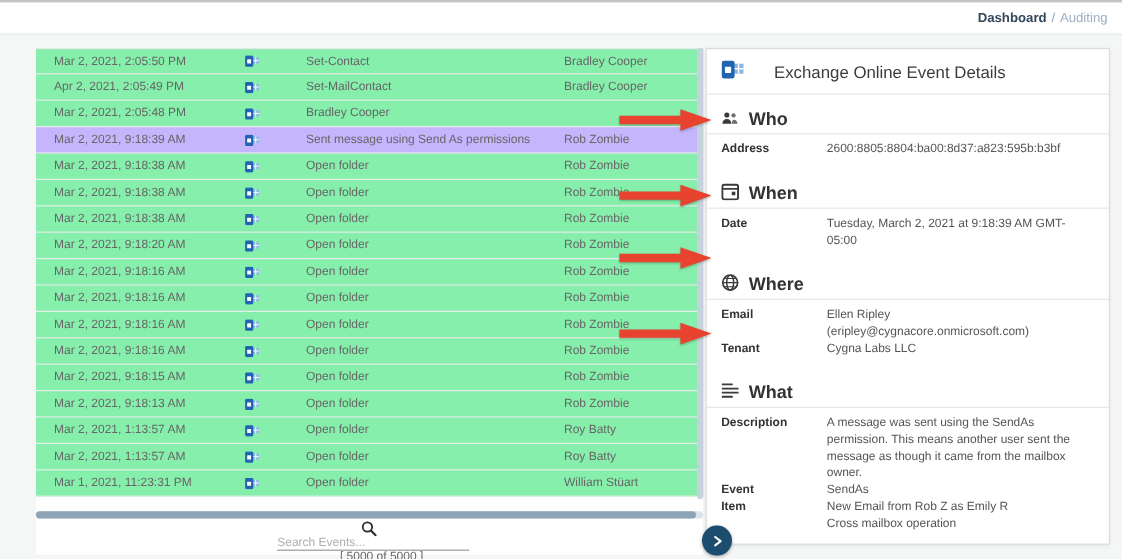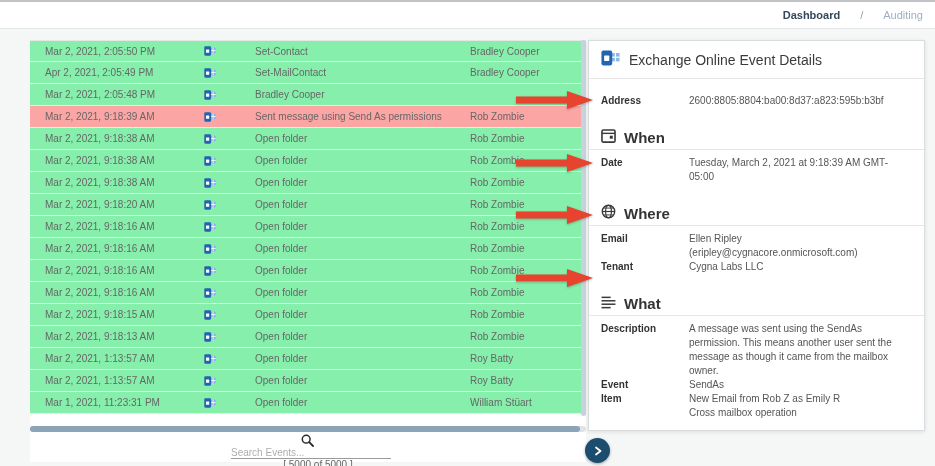--- a/index.html
+++ b/index.html
@@ -3,34 +3,34 @@
 <meta charset="utf-8">
 <style>
   * { box-sizing: border-box; margin: 0; padding: 0; }
   html,body { width: 935px; height: 466px; overflow: hidden;
     font-family: "Liberation Sans", sans-serif; background: #f5f6f6; }
 
   
   .topbar { height: 29px; background: #fff; border-top: 2px solid #c2c3c4;
     border-bottom: 1px solid #e2e6e9; display: flex; align-items: center;
     justify-content: flex-end; padding-right: 12px; }
-  .breadcrumb { font-size: 11px; display: flex; gap: 20px; align-items: center; }
+  .breadcrumb { font-size: 11px; display: flex; gap: 4px; align-items: center; }
   .bc-link { color: #33475b; font-weight: 700; cursor: pointer; }
   .bc-sep { color: #8fa3b8; }
   .bc-current { color: #9db0c4; }
 
   .content { position: relative; height: 435px; }
 
   
   .table-wrap { position: absolute; left: 30px; top: 11px; width: 556px; background: #fff; }
   .trow { display: grid; grid-template-columns: 120px 90px 215px 1fr;
     padding-left: 15px; height: 22px; align-items: center;
     border-bottom: 1px solid #ebebeb; font-size: 10px; color: #666; background: #86efac; }
   .trow:first-child { border-top: 1px solid #e6e6e6; }
-  .trow.hl { background: #fca5a5; }
+  .trow.hl { background: #c4b5fd; }
   .c-icon { justify-self: center; display: flex; align-items: center; }
   .c-event, .c-user { white-space: nowrap; overflow: hidden; }
 
   .hscroll { margin-top: 12px; height: 6px; background: #dde4e9; border-radius: 3px;
     position: relative; }
   .hscroll .thumb { position: absolute; left: 0; top: 0; height: 6px; width: 99%;
     background: #8da3b6; border-radius: 3px; }
 
   .tfooter { height: 28px; display: flex; align-items: center; padding-left: 6px;
     background: #fff; margin-top: 2px; flex-direction: column; }
@@ -40,21 +40,21 @@
     font-family: "Liberation Sans", sans-serif; background: transparent; }
   .search-input::placeholder { color: #aeaeae; }
   .count { margin-left: 14px; font-size: 10px; color: #666; }
 
   .vscroll { position: absolute; left: 581px; top: 11px; width: 5px; height: 376px;
     background: #c6d3dc; border-radius: 3px; }
 
   
   .panel { position: absolute; left: 588px; top: 11px; width: 337px; min-height: 391px;
     background: #fff; border: 1px solid #d8dcdf; box-shadow: 0 1px 4px rgba(0,0,0,.10); }
-  .panel-header { display: flex; align-items: center; gap: 9px; height: 38px;
+  .panel-header { display: flex; align-items: center; gap: 25px; height: 38px;
     padding: 16px 12px; border-bottom: 1px solid #e6e6e6; font-size: 14px; color: #3b3b3b; }
   .section { margin-top: 9px; }
   .sec-header { display: flex; align-items: center; gap: 8px; height: 24px;
     padding: 0 12px; border-bottom: 1px solid #e6e6e6; }
   .sec-title { font-size: 15px; font-weight: 700; color: #333; }
   .fields { padding: 6px 12px 9px; }
   .frow { display: flex; font-size: 10px; line-height: 14px; }
   .flabel { width: 88px; flex: none; font-weight: 700; color: #333; }
   .fvalue { color: #555; flex: 1; }
 
@@ -344,20 +344,29 @@
       <rect x="9.2" y="2.6" width="7.4" height="7.4" fill="#8ab5e4"></rect>
       <line x1="12.9" y1="2.6" x2="12.9" y2="10" stroke="#fff" stroke-width="1.1"></line>
       <line x1="9.2" y1="6.3" x2="16.6" y2="6.3" stroke="#fff" stroke-width="1.1"></line>
       <rect x="0.4" y="0.4" width="9.6" height="13.2" rx="1.6" fill="#2264b2"></rect>
       <rect x="2.8" y="4.8" width="4.6" height="4.8" rx="0.6" fill="#fff"></rect>
           </svg></span>
       <span>Exchange Online Event Details</span>
     </div>
     <div id="panel-sections">
         <div class="section">
+          <div class="sec-header">
+      <span><svg width="15" height="11" viewBox="0 0 17 13">
+      <circle cx="11.8" cy="3.8" r="2.1" fill="#6d6d6d"></circle>
+      <path d="M9.9 12 C10.1 9.5 11 8 12.2 8 C14 8 15.6 9.6 15.8 12 Z" fill="#6d6d6d"></path>
+      <circle cx="5.2" cy="3.4" r="2.5" fill="#3a3a3a"></circle>
+      <path d="M0.8 12 C0.8 9 2.7 7.2 5.2 7.2 C7.7 7.2 9.6 9 9.6 12 Z" fill="#3a3a3a"></path>
+              </svg></span>
+      <span class="sec-title">Who</span>
+    </div>
           <div class="fields">
             <div class="frow">
       <span class="flabel">Address</span>
       <span class="fvalue">
                 <div>2600:8805:8804:ba00:8d37:a823:595b:b3bf</div>
               </span>
             </div>
           </div>
         </div>
         <div class="section">

